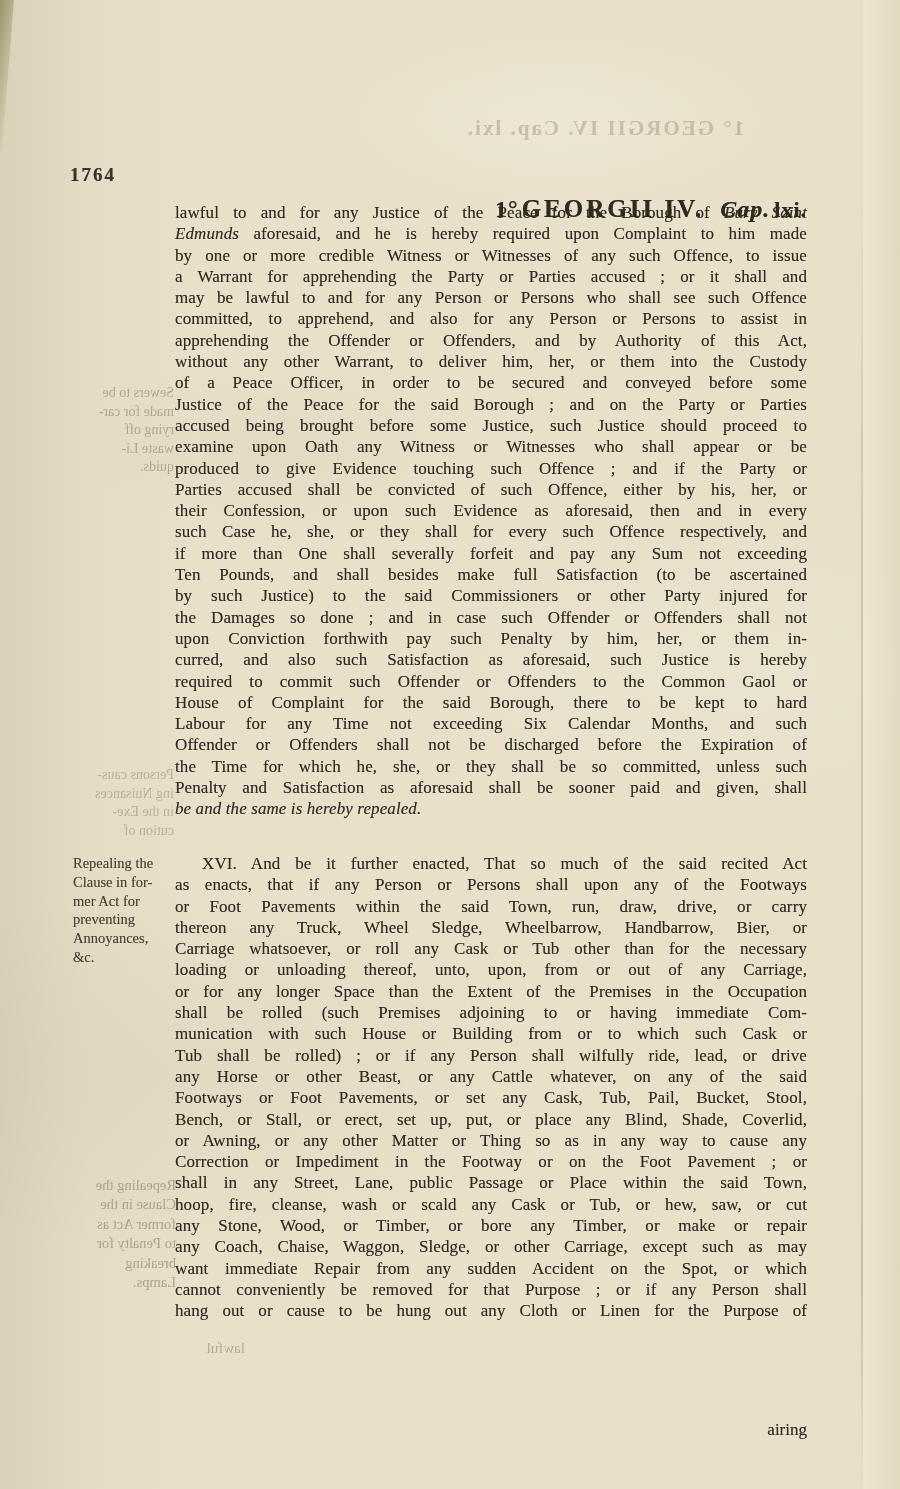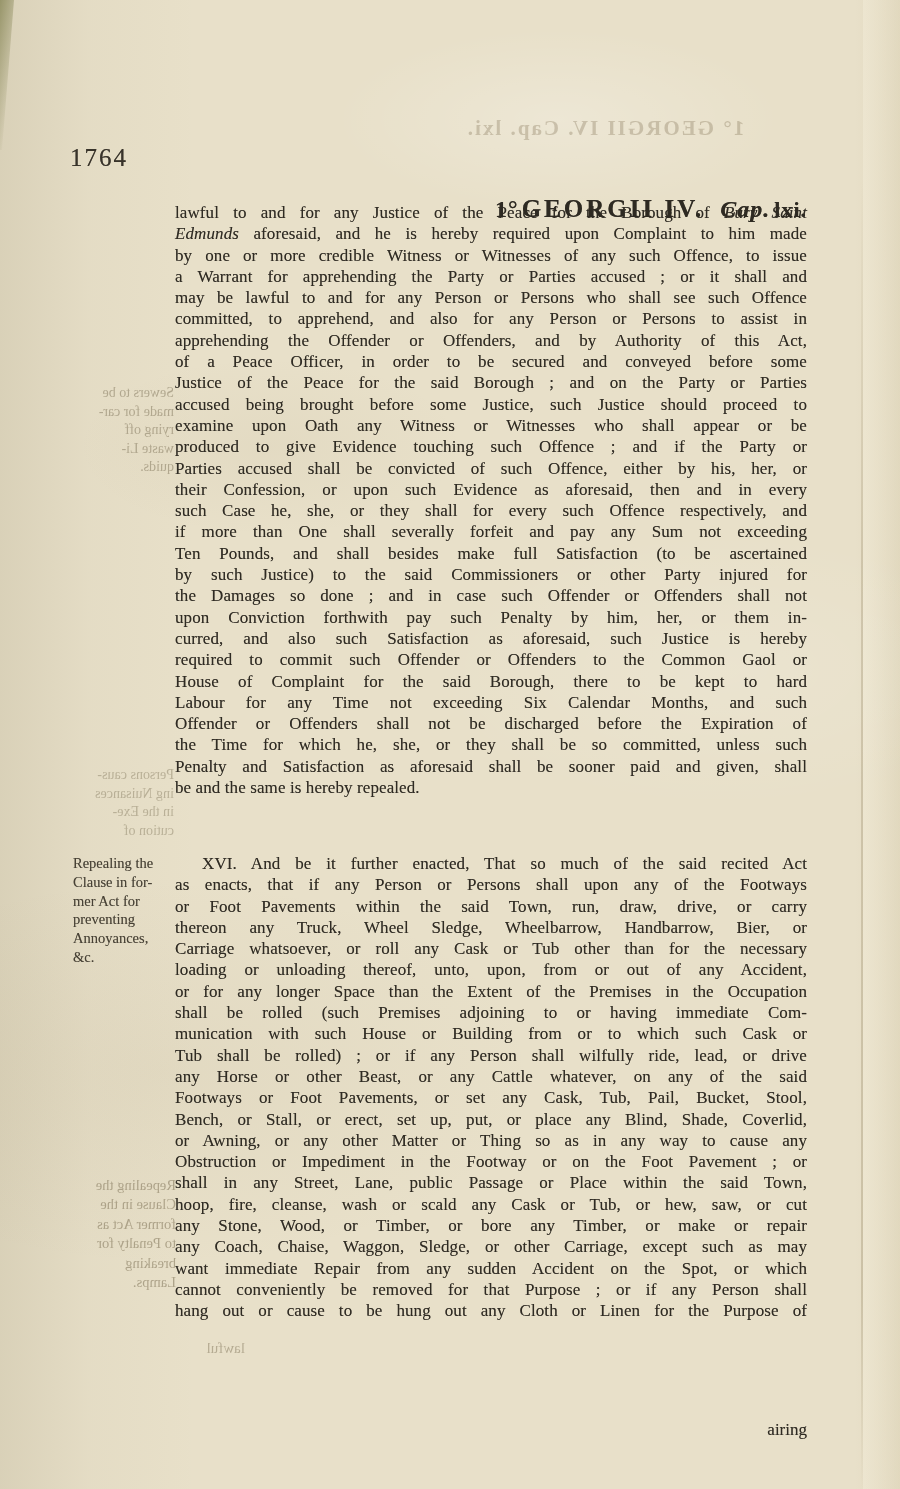--- a/index.html
+++ b/index.html
@@ -27,22 +27,22 @@
   
   .right-crease{
     position:absolute;top:180px;left:861px;width:2px;height:1309px;
     background:linear-gradient(rgba(140,125,90,0), rgba(140,125,90,.28) 30%, rgba(140,125,90,.30) 85%, rgba(140,125,90,0));
   }
   .right-edge-light{
     position:absolute;top:0;left:863px;width:37px;height:100%;
     background:linear-gradient(90deg, rgba(255,250,235,.25), rgba(255,250,235,.05));
   }
   .page-number{
-    position:absolute;left:70px;top:144px;
-    font-size:25px;font-weight:normal;letter-spacing:2px;color:#38332a;
+    position:absolute;left:70px;top:164px;
+    font-size:19px;font-weight:bold;letter-spacing:2px;color:#38332a;
     text-shadow:0 0 .5px rgba(47,43,37,.55);
   }
   .running-head{
     position:absolute;left:175px;top:152px;width:632px;
     text-align:right;white-space:nowrap;color:#2e2a22;
     text-shadow:0 0 .5px rgba(47,43,37,.6);
     margin-top:43px;
   }
   .running-head .regnal{font-size:24px;font-weight:bold;letter-spacing:1px;}
   .running-head .title{font-size:25px;font-weight:bold;letter-spacing:3px;margin-left:3px;}
@@ -51,21 +51,21 @@
 
   .bodycol{
     position:absolute;left:175px;width:632px;
     font-size:17px;line-height:21.3px;color:#2f2b23;
     text-shadow:0 0 .4px rgba(47,43,37,.45);
     letter-spacing:.1px;
   }
   .para1{top:202px;}
   .para2{top:853px;}
   .line{text-align:justify;text-align-last:justify;}
-  .line.flush{text-align-last:left;}
+  .line.flush{text-align-last:left;font-style:italic;}
   .line.indent{text-indent:27px;}
   .catchword-line{
     position:absolute;left:175px;top:1420px;width:632px;
     font-size:17px;color:#2f2b23;text-align:right;
     text-shadow:0 0 .4px rgba(47,43,37,.45);
   }
 
   .margin-note{
     position:absolute;left:73px;top:854px;width:106px;
     font-size:14.5px;line-height:18.8px;color:#474135;
@@ -141,20 +141,21 @@
     </div>
 
   <div class="bodycol para1">
       <div class="line">lawful to and for any Justice of the Peace for the Borough of <i>Bury Saint</i></div>
       <div class="line"><i>Edmunds</i> aforesaid, and he is hereby required upon Complaint to him made</div>
       <div class="line">by one or more credible Witness or Witnesses of any such Offence, to issue</div>
       <div class="line">a Warrant for apprehending the Party or Parties accused ; or it shall and</div>
       <div class="line">may be lawful to and for any Person or Persons who shall see such Offence</div>
       <div class="line">committed, to apprehend, and also for any Person or Persons to assist in</div>
       <div class="line">apprehending the Offender or Offenders, and by Authority of this Act,</div>
+      <div class="line">without any other Warrant, to deliver him, her, or them into the Custody</div>
       <div class="line">of a Peace Officer, in order to be secured and conveyed before some</div>
       <div class="line">Justice of the Peace for the said Borough ; and on the Party or Parties</div>
       <div class="line">accused being brought before some Justice, such Justice should proceed to</div>
       <div class="line">examine upon Oath any Witness or Witnesses who shall appear or be</div>
       <div class="line">produced to give Evidence touching such Offence ; and if the Party or</div>
       <div class="line">Parties accused shall be convicted of such Offence, either by his, her, or</div>
       <div class="line">their Confession, or upon such Evidence as aforesaid, then and in every</div>
       <div class="line">such Case he, she, or they shall for every such Offence respectively, and</div>
       <div class="line">if more than One shall severally forfeit and pay any Sum not exceeding</div>
       <div class="line">Ten Pounds, and shall besides make full Satisfaction (to be ascertained</div>
@@ -170,30 +171,30 @@
       <div class="line">Penalty and Satisfaction as aforesaid shall be sooner paid and given, shall</div>
       <div class="line flush">be and the same is hereby repealed.</div>
     </div>
 
   <div class="bodycol para2">
       <div class="line indent">XVI. And be it further enacted, That so much of the said recited Act</div>
       <div class="line">as enacts, that if any Person or Persons shall upon any of the Footways</div>
       <div class="line">or Foot Pavements within the said Town, run, draw, drive, or carry</div>
       <div class="line">thereon any Truck, Wheel Sledge, Wheelbarrow, Handbarrow, Bier, or</div>
       <div class="line">Carriage whatsoever, or roll any Cask or Tub other than for the necessary</div>
-      <div class="line">loading or unloading thereof, unto, upon, from or out of any Accident,</div>
+      <div class="line">loading or unloading thereof, unto, upon, from or out of any Carriage,</div>
       <div class="line">or for any longer Space than the Extent of the Premises in the Occupation</div>
       <div class="line">shall be rolled (such Premises adjoining to or having immediate Com-</div>
       <div class="line">munication with such House or Building from or to which such Cask or</div>
       <div class="line">Tub shall be rolled) ; or if any Person shall wilfully ride, lead, or drive</div>
       <div class="line">any Horse or other Beast, or any Cattle whatever, on any of the said</div>
       <div class="line">Footways or Foot Pavements, or set any Cask, Tub, Pail, Bucket, Stool,</div>
       <div class="line">Bench, or Stall, or erect, set up, put, or place any Blind, Shade, Coverlid,</div>
       <div class="line">or Awning, or any other Matter or Thing so as in any way to cause any</div>
-      <div class="line">Obstruction or Impediment in the Footway or on the Foot Pavement ; or</div>
+      <div class="line">Correction or Impediment in the Footway or on the Foot Pavement ; or</div>
       <div class="line">shall in any Street, Lane, public Passage or Place within the said Town,</div>
       <div class="line">hoop, fire, cleanse, wash or scald any Cask or Tub, or hew, saw, or cut</div>
       <div class="line">any Stone, Wood, or Timber, or bore any Timber, or make or repair</div>
       <div class="line">any Coach, Chaise, Waggon, Sledge, or other Carriage, except such as may</div>
       <div class="line">want immediate Repair from any sudden Accident on the Spot, or which</div>
       <div class="line">cannot conveniently be removed for that Purpose ; or if any Person shall</div>
       <div class="line">hang out or cause to be hung out any Cloth or Linen for the Purpose of</div>
     </div>
 
   <div class="catchword-line">airing</div>

